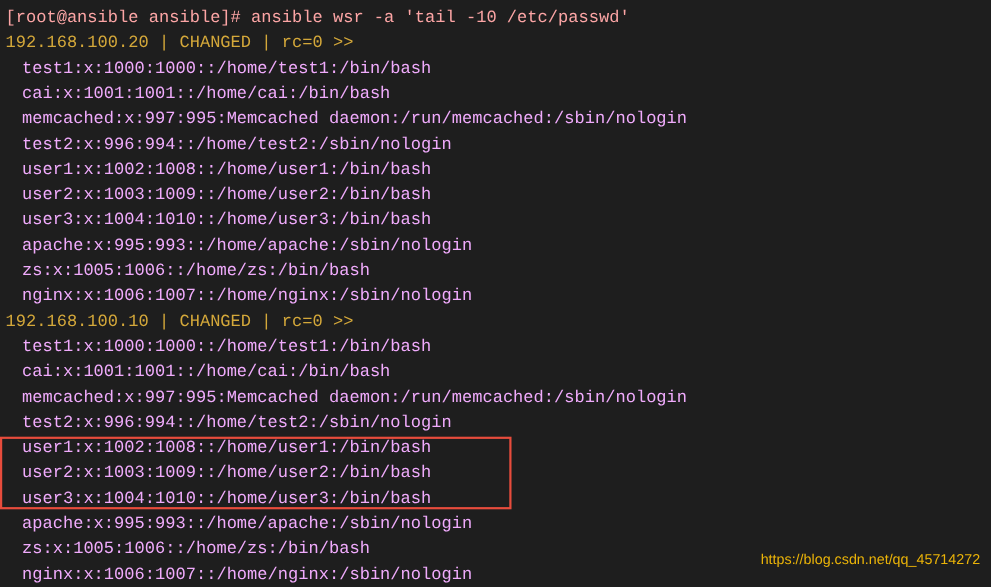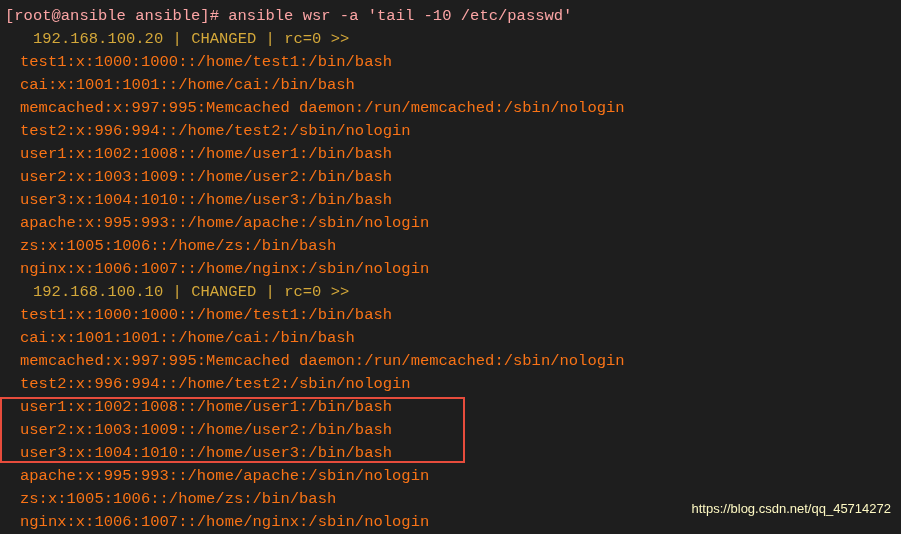--- a/index.html
+++ b/index.html
@@ -21,40 +21,39 @@
     }
     .line {
       white-space: pre;
       padding-left: 5px;
     }
     .prompt-line {
       color: #fca5a5;
     }
     .header-line {
       color: #d4a83a;
-      margin-left: 28px;
     }
     .output-line {
-      color: #f97316;
+      color: #f0abfc;
       padding-left: 20px;
     }
     .highlight-box {
       position: absolute;
       border: 2px solid #e74c3c;
       left: 0px;
       top: 397px;
       width: 465px;
       height: 66px;
       pointer-events: none;
     }
     .watermark {
       position: absolute;
       right: 10px;
       bottom: 14px;
-      color: #fef9c3;
+      color: #eab308;
       font-size: 13px;
       font-family: Arial, sans-serif;
     }
   </style>
 </head>
 <body>
 
 <div class="line prompt-line">[root@ansible ansible]# ansible wsr -a 'tail -10 /etc/passwd'</div>
 <div class="line header-line">192.168.100.20 | CHANGED | rc=0 &gt;&gt;</div>
 <div class="line output-line">test1:x:1000:1000::/home/test1:/bin/bash</div>

